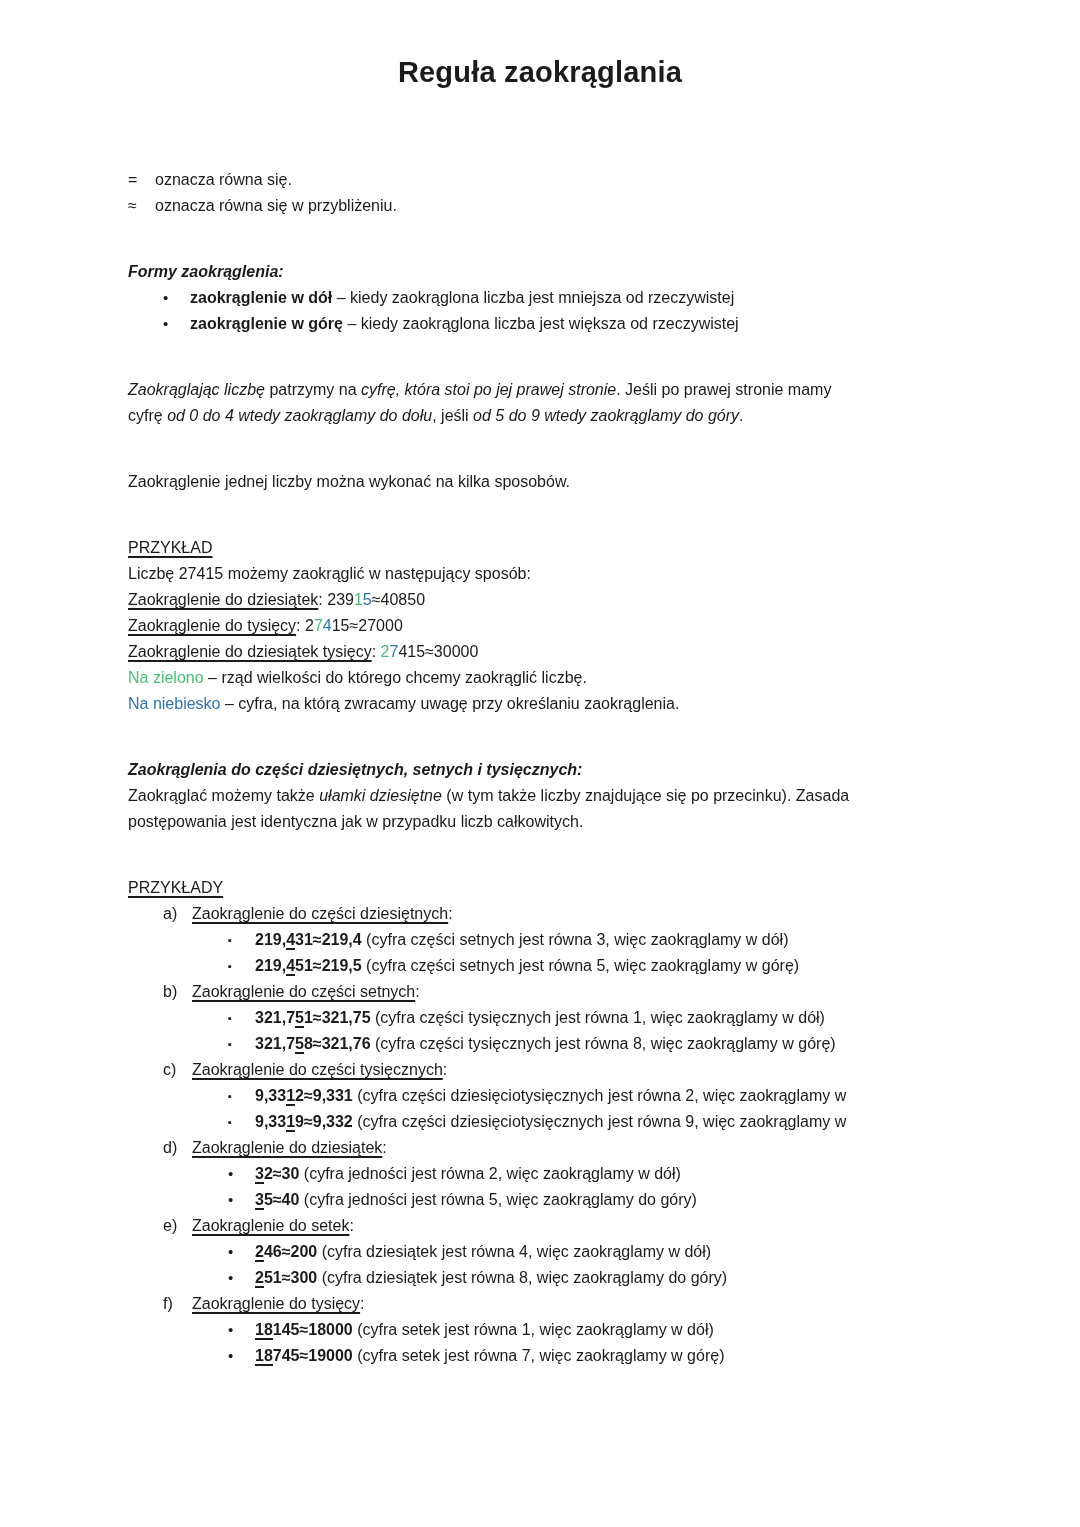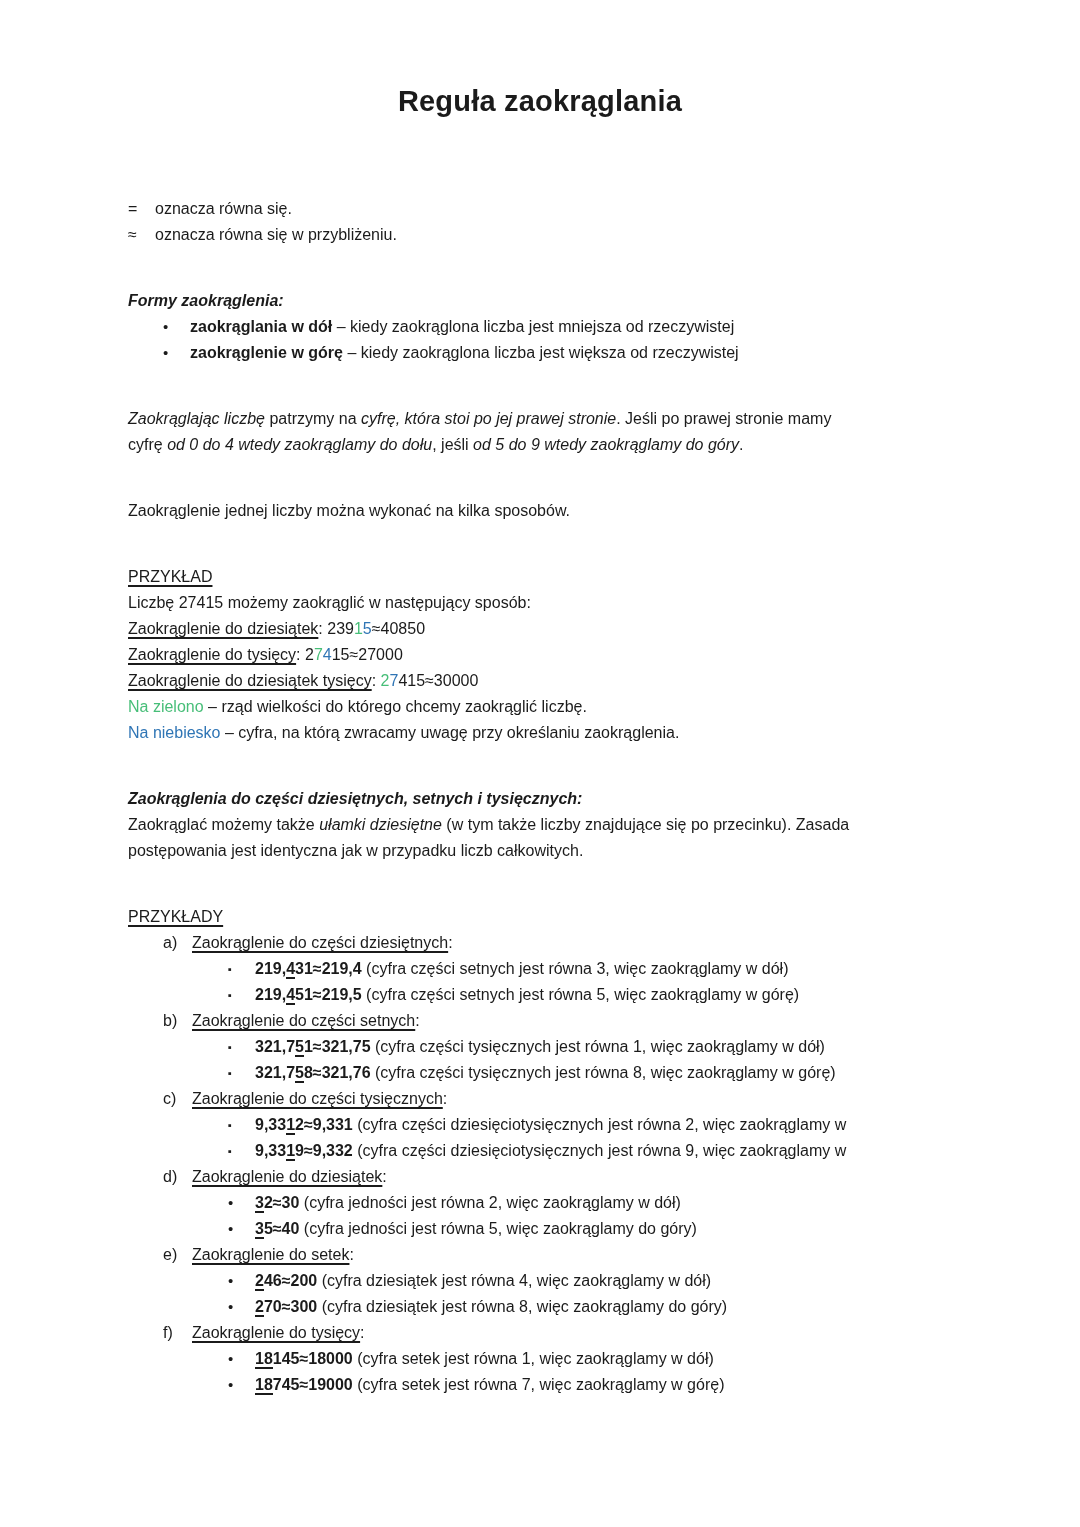--- a/index.html
+++ b/index.html
@@ -11,21 +11,21 @@
     background: #ffffff;
     font-family: "Liberation Sans", "DejaVu Sans", sans-serif;
     font-size: 16px;
     line-height: 26px;
     color: #1b1b1b;
     padding: 0 128px;
     overflow: hidden;
   }
   .doc-title {
     margin: 0;
-    padding-top: 82px;
+    padding-top: 53px;
     font-size: 29px;
     line-height: 39px;
     font-weight: bold;
     text-align: center;
     letter-spacing: 0.2px;
   }
   .legend { margin-top: 75px; }
   .gap { margin-top: 40px; }
   .row { display: flex; align-items: baseline; }
   .sym { width: 27px; flex: none; }
@@ -63,21 +63,21 @@
     <div class="row">
       <span class="sym">≈</span>
       <span>oznacza równa się w przybliżeniu.</span>
     </div>
   </div>
 
   <div class="gap">
     <div class="h-bi">Formy zaokrąglenia:</div>
     <div class="bullet-row">
       <span class="bullet-col b-round">•</span>
-      <span class="item-text"><b>zaokrąglania w dół</b><span> – kiedy zaokrąglona liczba jest mniejsza od rzeczywistej</span></span>
+      <span class="item-text"><b>zaokrąglenie w dół</b><span> – kiedy zaokrąglona liczba jest mniejsza od rzeczywistej</span></span>
     </div>
     <div class="bullet-row">
       <span class="bullet-col b-round">•</span>
       <span class="item-text"><b>zaokrąglenie w górę</b><span> – kiedy zaokrąglona liczba jest większa od rzeczywistej</span></span>
     </div>
   </div>
 
   <div class="gap">
     <div class="para"><span class="it">Zaokrąglając liczbę</span><span> patrzymy na </span><span class="it">cyfrę, która stoi po jej prawej stronie</span><span>. Jeśli po prawej stronie mamy</span></div>
     <div class="para"><span>cyfrę </span><span class="it">od 0 do 4 wtedy zaokrąglamy do dołu</span><span>, jeśli </span><span class="it">od 5 do 9 wtedy zaokrąglamy do góry</span><span>.</span></div>
@@ -159,21 +159,21 @@
     <div class="letter-row">
       <span class="letter-col">e)</span>
       <span class="item-text"><span class="u">Zaokrąglenie do setek</span><span>:</span></span>
     </div>
     <div class="sub-row">
       <span class="sub-bullet-col b-round">•</span>
       <span class="item-text"><span class="num"></span><span class="num-u">2</span><span class="num">46≈200</span><span> (cyfra dziesiątek jest równa 4, więc zaokrąglamy w dół)</span></span>
     </div>
     <div class="sub-row">
       <span class="sub-bullet-col b-round">•</span>
-      <span class="item-text"><span class="num"></span><span class="num-u">2</span><span class="num">70≈300</span><span> (cyfra dziesiątek jest równa 8, więc zaokrąglamy do góry)</span></span>
+      <span class="item-text"><span class="num"></span><span class="num-u">2</span><span class="num">51≈300</span><span> (cyfra dziesiątek jest równa 8, więc zaokrąglamy do góry)</span></span>
     </div>
 
     <div class="letter-row">
       <span class="letter-col">f)</span>
       <span class="item-text"><span class="u">Zaokrąglenie do tysięcy</span><span>:</span></span>
     </div>
     <div class="sub-row">
       <span class="sub-bullet-col b-round">•</span>
       <span class="item-text"><span class="num"></span><span class="num-u">18</span><span class="num">145≈18000</span><span> (cyfra setek jest równa 1, więc zaokrąglamy w dół)</span></span>
     </div>

